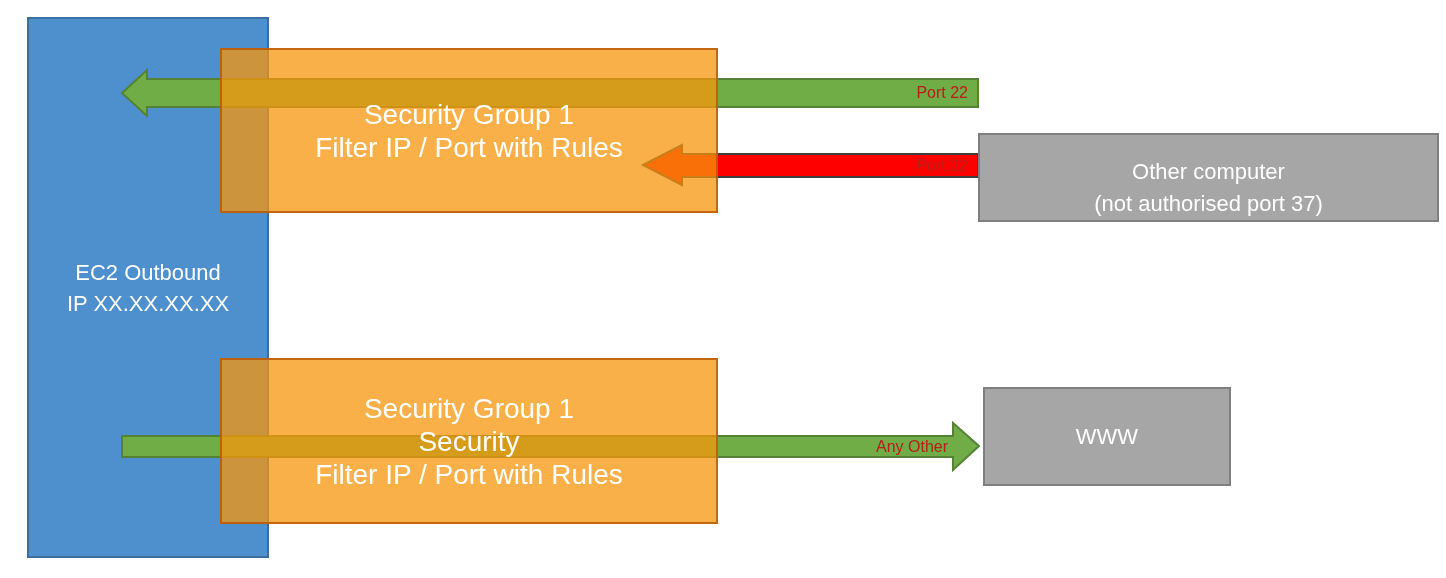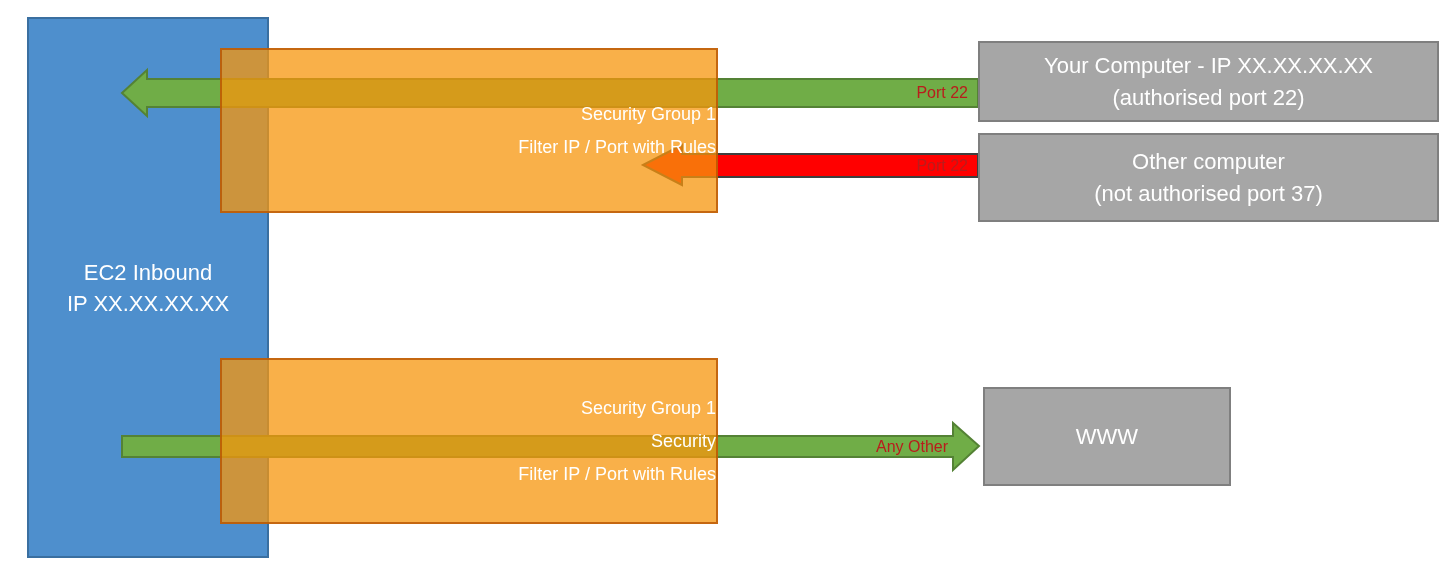--- a/index.html
+++ b/index.html
@@ -15,31 +15,31 @@
   .box div { width:100%; }
   
   .ec2 {
     left:27px; top:17px; width:242px; height:541px;
     background:#4e8fcd; border:2px solid #3a6fa0;
     z-index:1; font-size:22px; line-height:31px;
   }
   
   .sg {
     background:rgba(247,149,12,0.75); border:2px solid rgba(182,82,0,0.78);
-    z-index:3; font-size:18px; line-height:33px;text-align:right;
+    z-index:3; font-size:28px; line-height:33px;
   }
   .sg-inbound  { left:220px; top:48px;  width:498px; height:165px; }
   .sg-outbound { left:220px; top:358px; width:498px; height:166px; }
   
   .endpoint {
     background:#a6a6a6; border:2px solid #7f7f7f;
     z-index:2; font-size:22px; line-height:32px;
   }
   .endpoint-your  { left:978px; top:41px;  width:461px; height:81px; }
-  .endpoint-other { left:978px; top:133px; width:461px; height:89px; }
+  .endpoint-other { left:978px; top:133px; width:461px; height:89px;justify-content:flex-end; }
   .endpoint-www   { left:983px; top:387px; width:248px; height:99px;align-items:center; }
   
   .arrows { position:absolute; left:0; top:0; z-index:2; }
   
   .arrow-label {
     position:absolute; z-index:4; color:#b91c1c; font-size:16px; line-height:26px;
     text-align:center; white-space:nowrap;
   }
   .label-in-allowed { right:478px; top:80px;  }
   .label-in-blocked { right:478px; top:153px; }
@@ -50,39 +50,35 @@
 
 <div class="canvas">
 
   <svg class="arrows" width="1446" height="578" viewBox="0 0 1446 578">
     <polygon points="122,93 147,70 147,79 978,79 978,107 147,107 147,116" stroke-width="2" stroke-linejoin="miter" fill="#70ad47" stroke="#548235"></polygon>
     <polygon points="643,165 682,145 682,154 978,154 978,177 682,177 682,185" stroke-width="2" stroke-linejoin="miter" fill="#ff0000" stroke="#3f3f3f"></polygon>
     <polygon points="122,436 953,436 953,423 979,446 953,470 953,457 122,457" stroke-width="2" stroke-linejoin="miter" fill="#70ad47" stroke="#548235"></polygon>
   </svg>
 
   <div class="box ec2">
-    <div>EC2 Inbound</div>
+    <div>EC2 Outbound</div>
     <div>IP XX.XX.XX.XX</div>
   </div>
 
   <div class="box sg sg-inbound">
     <div>Security Group 1</div>
     <div>Filter IP / Port with Rules</div>
   </div>
 
   <div class="box sg sg-outbound">
     <div>Security Group 1</div>
     <div>Security</div>
     <div>Filter IP / Port with Rules</div>
   </div>
 
-  <div class="box endpoint endpoint-your">
-    <div>Your Computer - IP XX.XX.XX.XX</div>
-    <div>(authorised port 22)</div>
-  </div>
 
   <div class="box endpoint endpoint-other">
     <div>Other computer</div>
     <div>(not authorised port 37)</div>
   </div>
 
   <div class="box endpoint endpoint-www">
     <div>WWW</div>
   </div>
 

